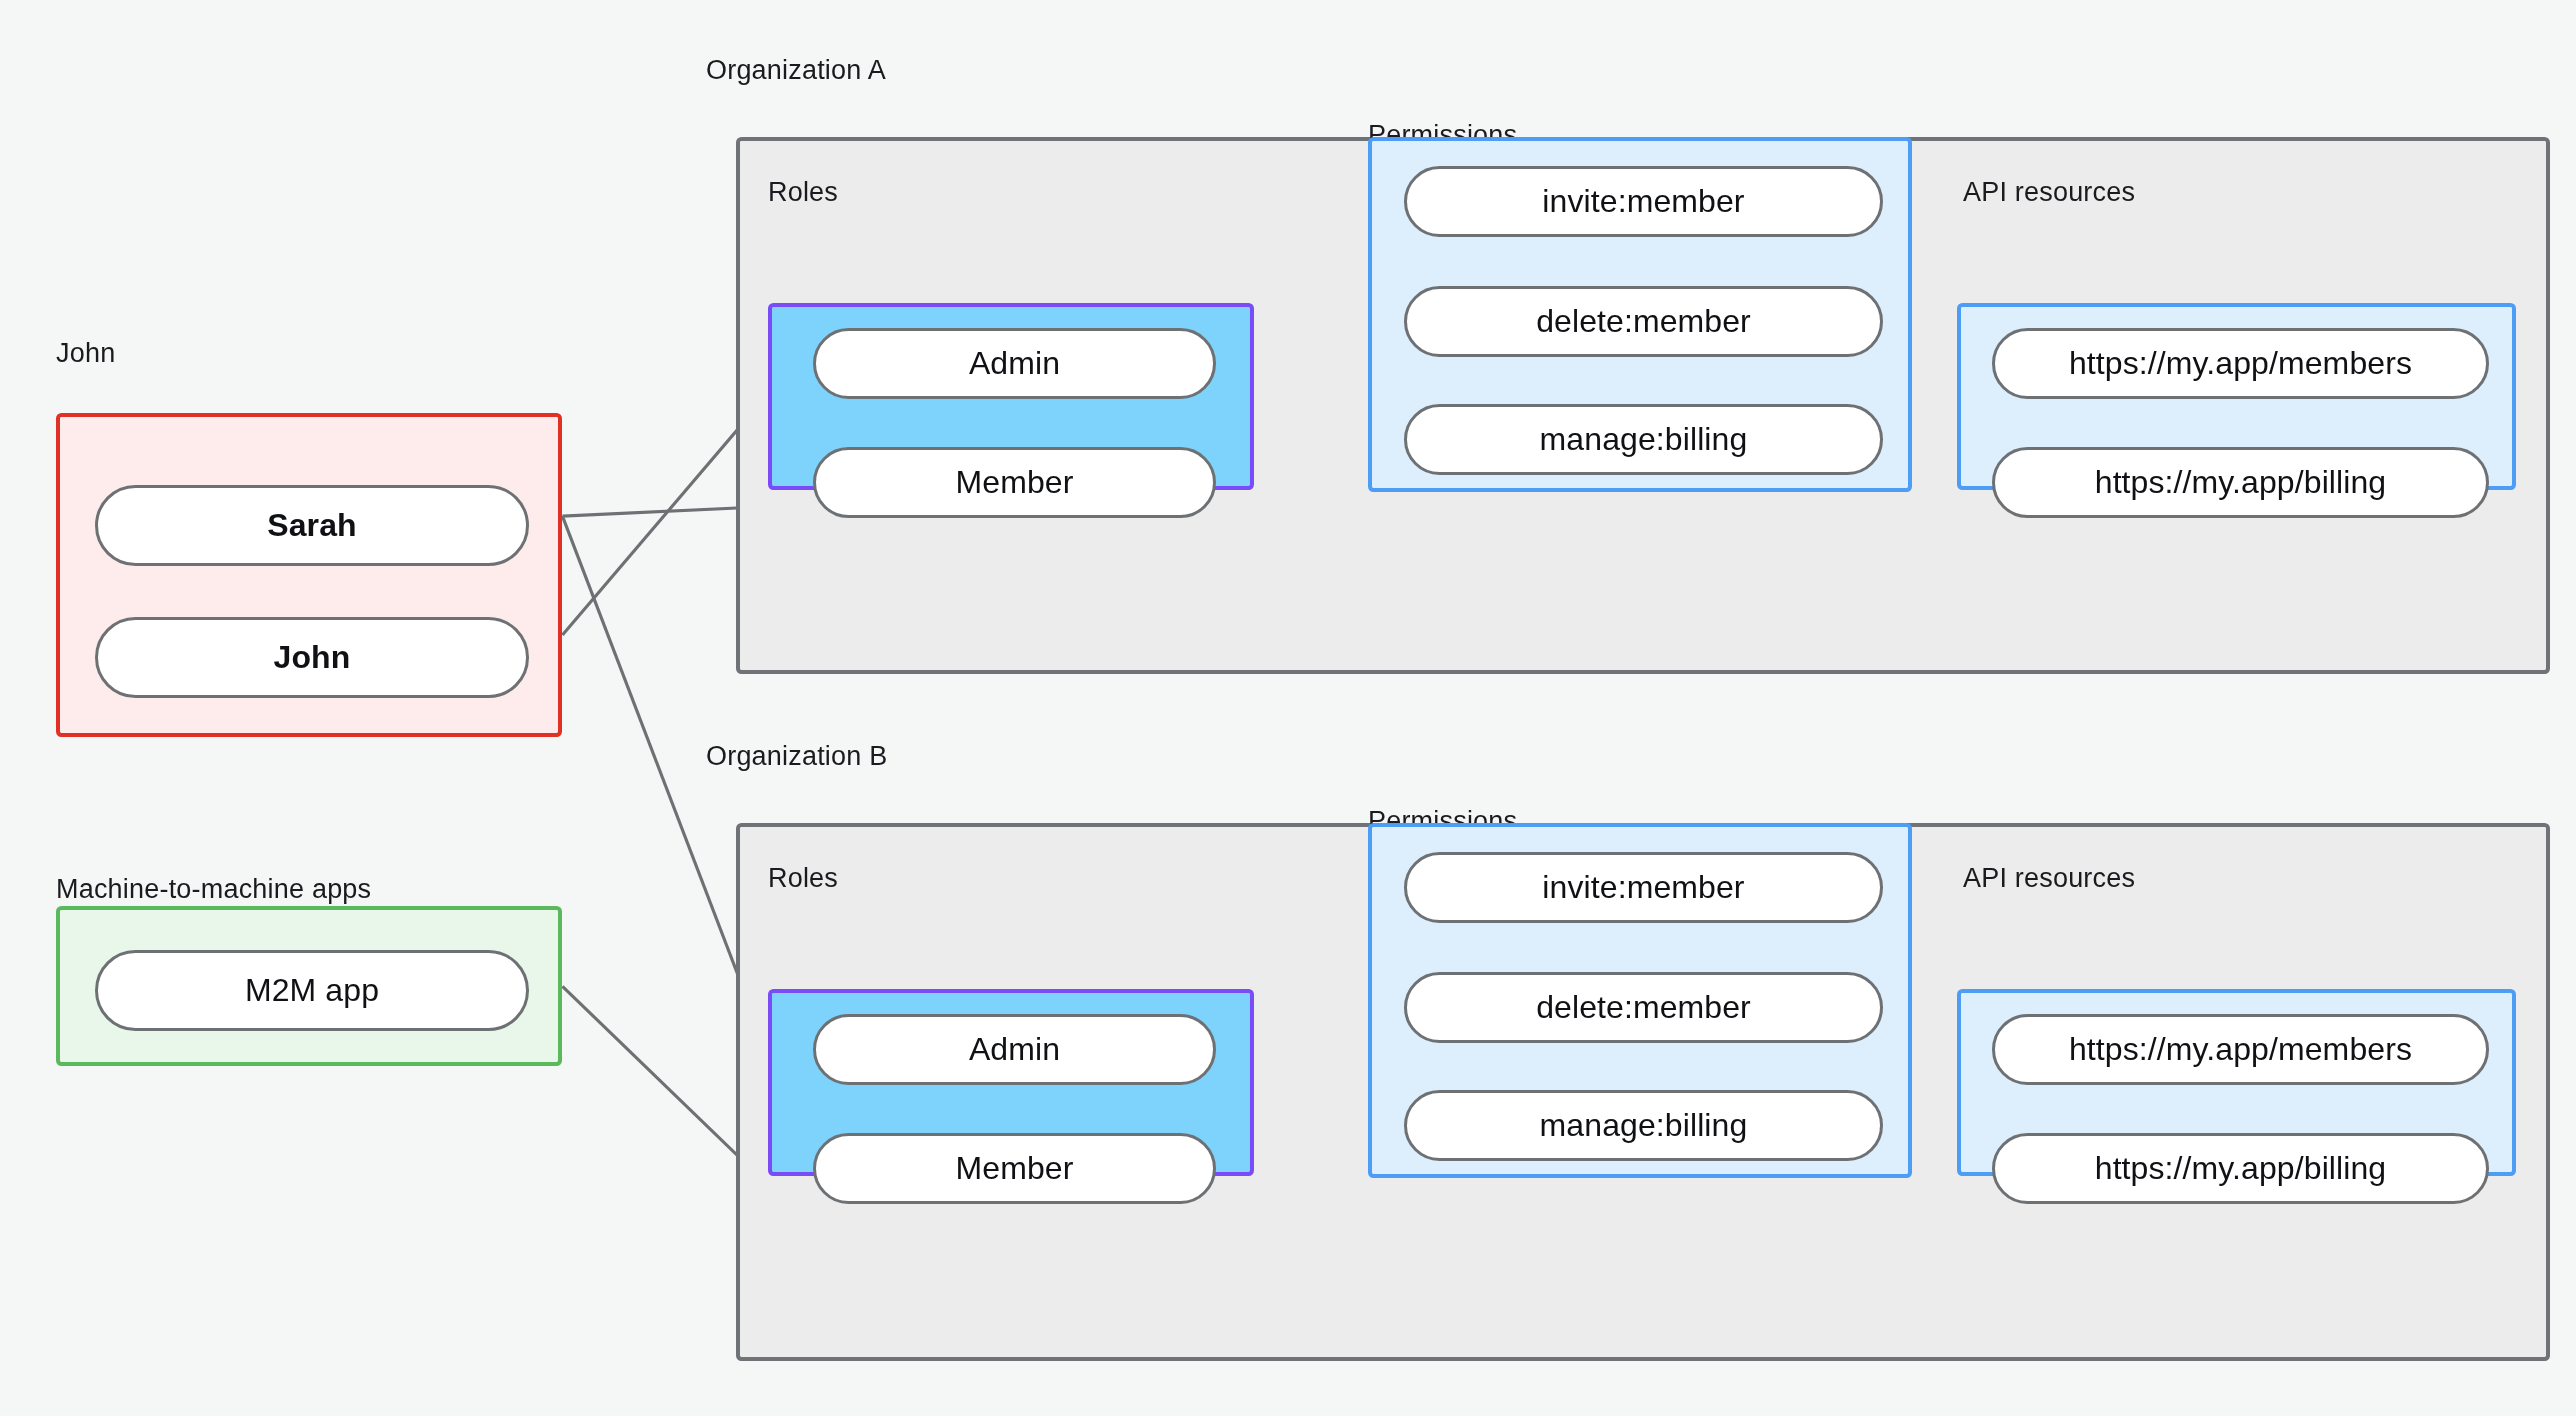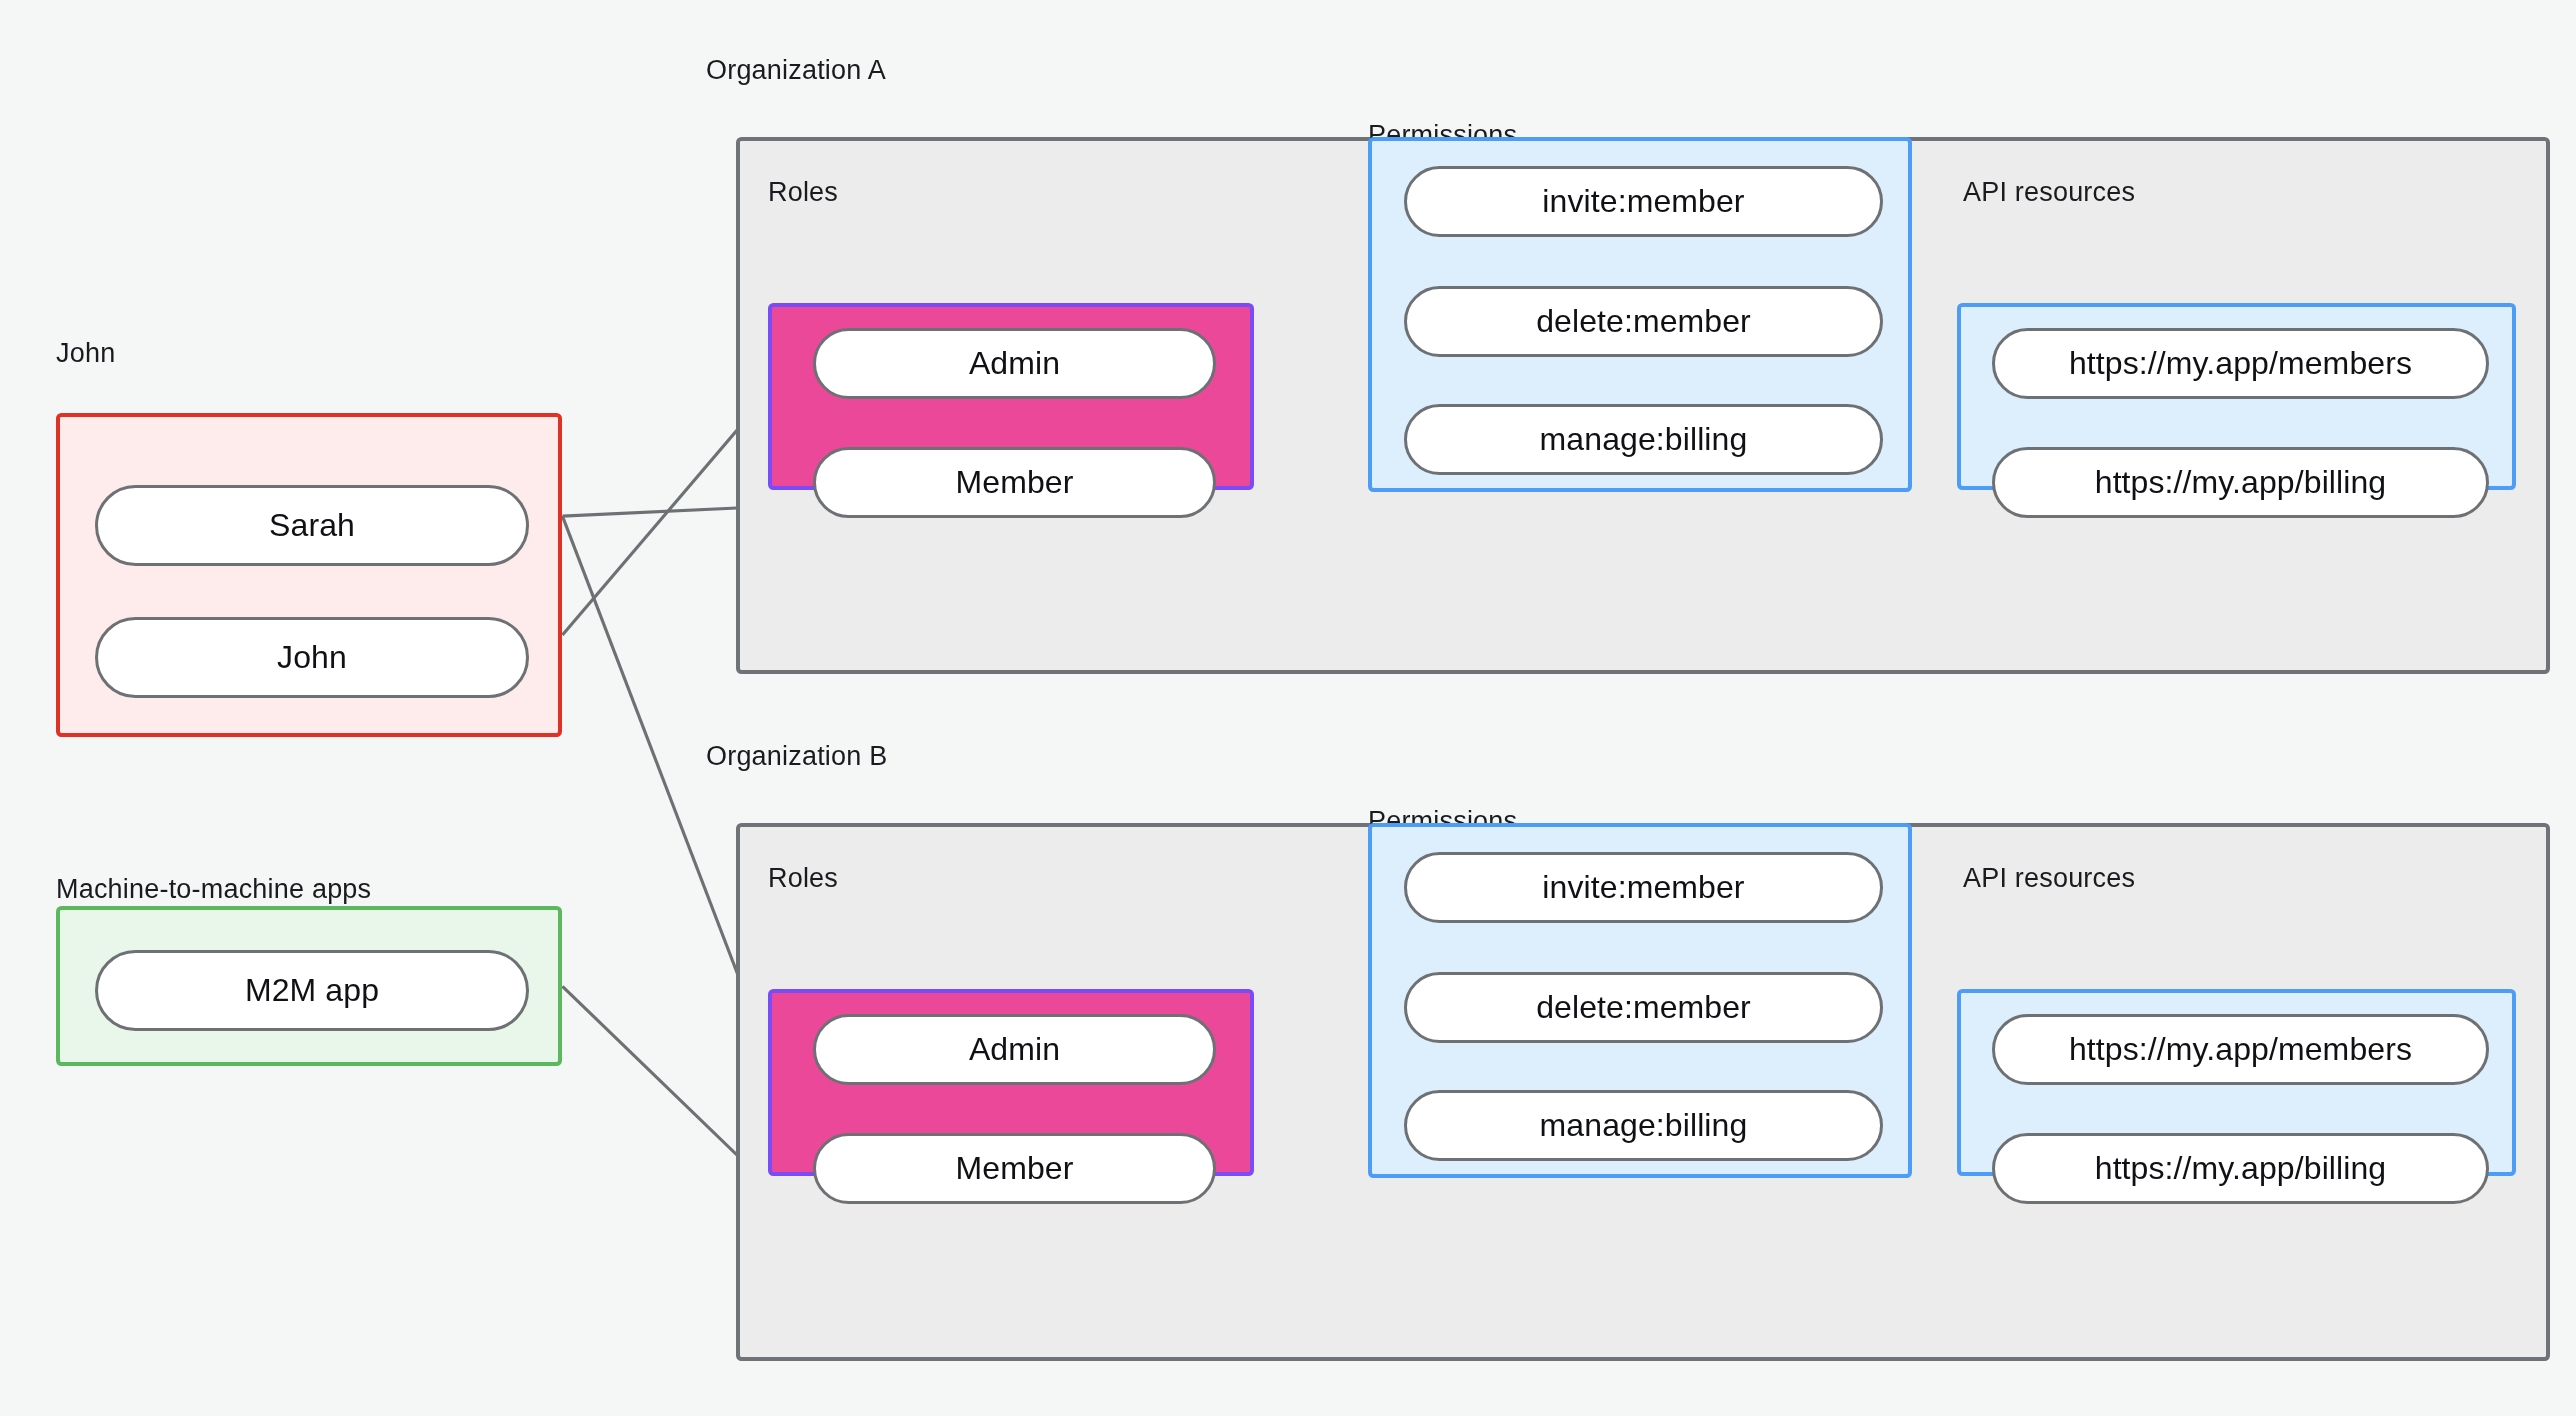--- a/index.html
+++ b/index.html
@@ -33,27 +33,28 @@
     border-radius: 5.4px;
   }
   .box.org {
     background: #ececec;
     border: 4.5px solid #6f7377;
     margin-left: 30px;
   }
   .box.users {
     background: #fdeceb;
     border: 4.5px solid #e03127;
+    font-weight: bold;
   }
   .box.m2m {
     background: #e9f6ea;
     border: 4.5px solid #5cb85c;
   }
   .box.roles {
-    background: #ec4899;
+    background: #7dd3fc;
     border: 4.5px solid #7a4cf7;
   }
   .box.perms, .box.apis {
     background: #ddeefc;
     border: 4.5px solid #4d9cf5;
   }
 
   
   .pill {
     position: absolute;

